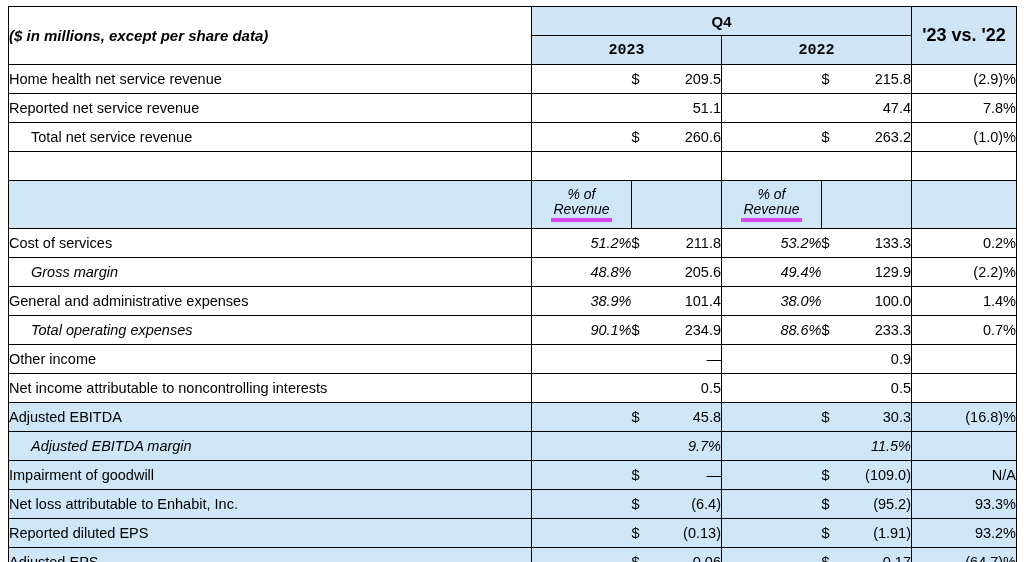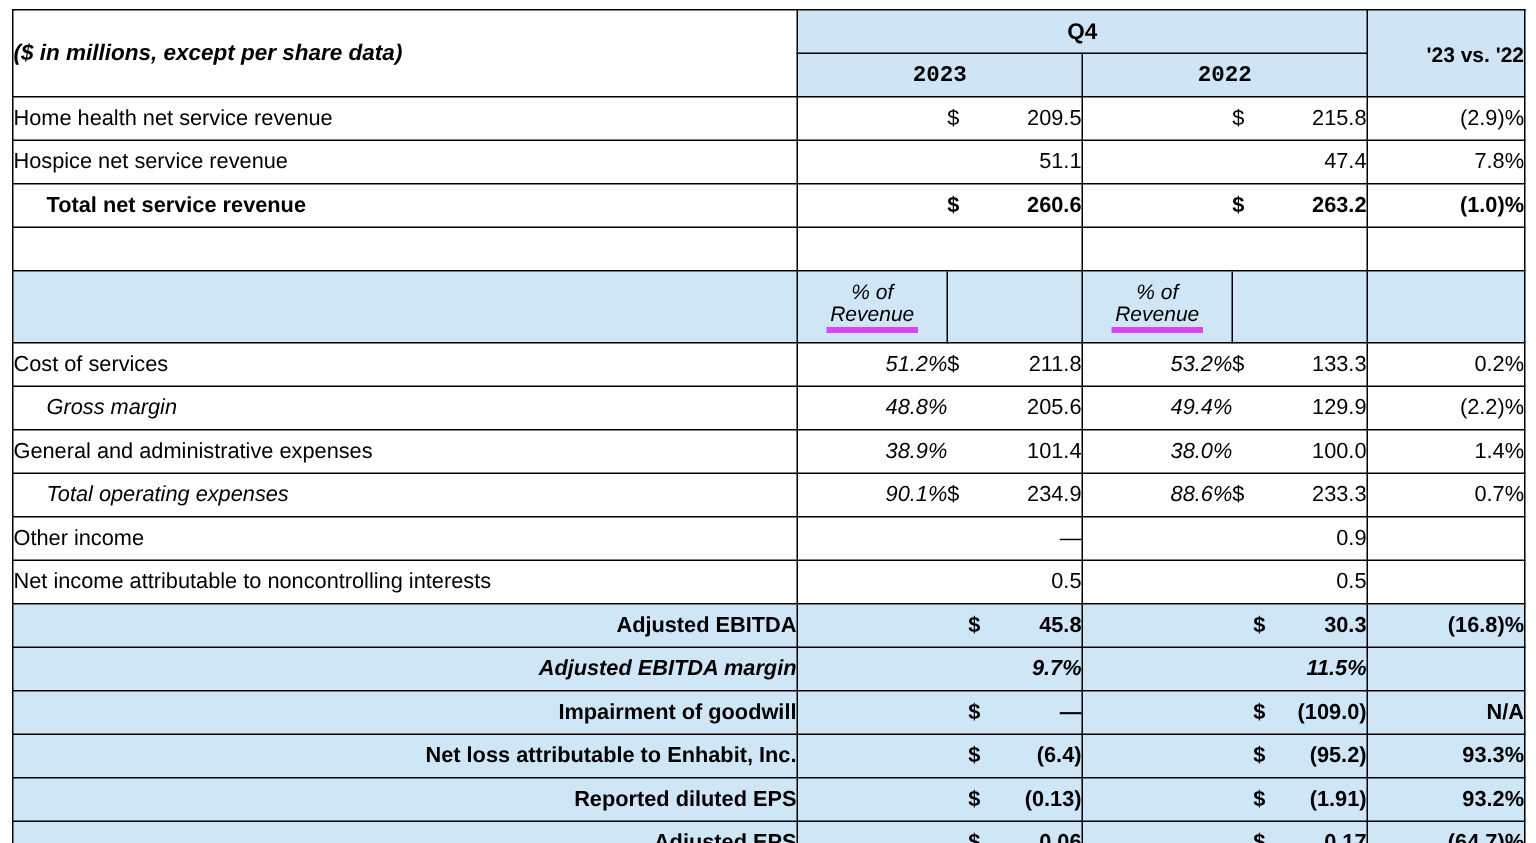--- a/index.html
+++ b/index.html
@@ -53,23 +53,23 @@
   .num {
     text-align: right;
     padding-right: 8px;
     white-space: nowrap;
   }
   .cur {
     text-align: left;
     padding-left: 2px;
     white-space: nowrap;
   }
-  .bold { font-weight: bold; }
+  .bold { font-weight: normal; }
   .ital { font-style: italic; }
-  .blue { background: #cfe6f7 !important; text-align: right; }
+  .blue { background: #cfe6f7 !important; }
   .hdrblue { background: #cfe4f5 !important; }
   .nb-l { border-left: none !important; }
   .nb-r { border-right: none !important; }
 
   .hdr-title {
     font-style: italic;
     font-weight: bold;
     font-size: 15px;
     padding-left: 8px;
     text-align: left;
@@ -80,23 +80,23 @@
     font-size: 15px;
     margin-left: 33px;
   }
   .hdr-year {
     text-align: center;
     font-weight: bold;
     font-size: 15px;
     font-family: Liberation Mono, monospace;
   }
   .hdr-chg {
-    text-align: right;
+    text-align: center;
     font-weight: bold;
-    font-size: 14px;
+    font-size: 18px;
   }
   .pctrev {
     text-align: center;
     font-style: italic;
     font-size: 14px;
     line-height: 1.05;
     padding: 2px 0 2px 0;
   }
   .pctrev span.u {
     display: inline-block;
@@ -139,21 +139,21 @@
         <td class="num nb-r"></td>
         <td class="cur nb-l nb-r">$</td>
         <td class="num nb-l">209.5</td>
         <td class="num nb-r"></td>
         <td class="cur nb-l nb-r">$</td>
         <td class="num nb-l">215.8</td>
         <td class="num">(2.9)%</td>
       </tr>
 
       <tr>
-        <td class="lbl">Hospice net service revenue</td>
+        <td class="lbl">Reported net service revenue</td>
         <td class="num nb-r"></td>
         <td class="cur nb-l nb-r"></td>
         <td class="num nb-l">51.1</td>
         <td class="num nb-r"></td>
         <td class="cur nb-l nb-r"></td>
         <td class="num nb-l">47.4</td>
         <td class="num">7.8%</td>
       </tr>
 
       <tr>

